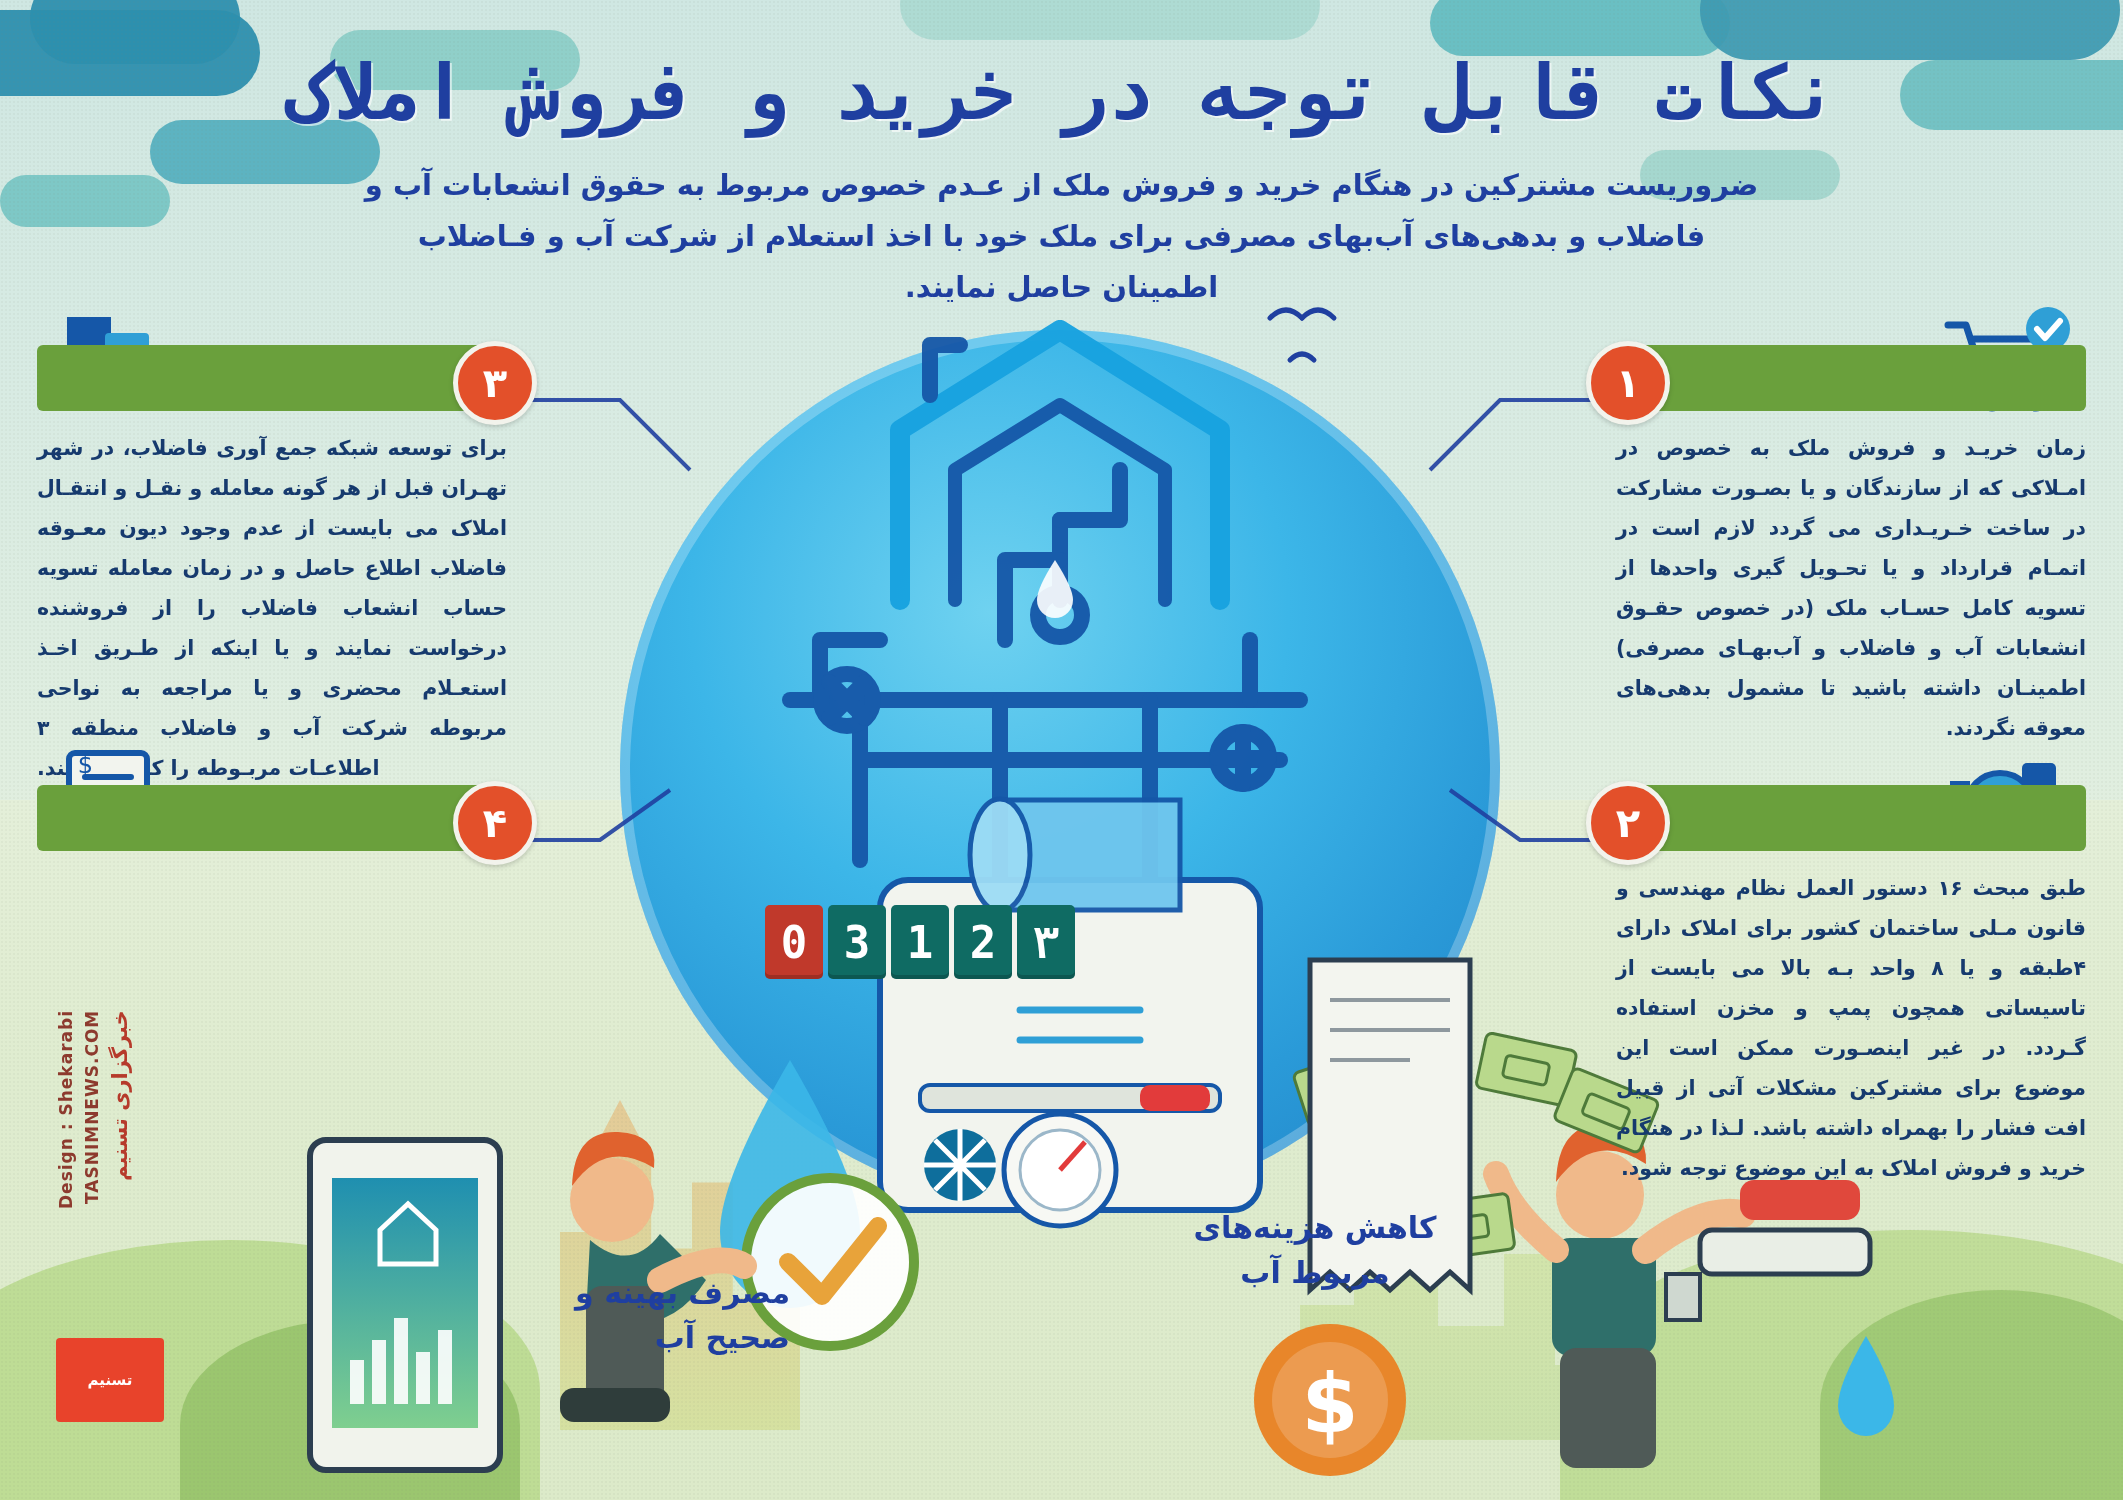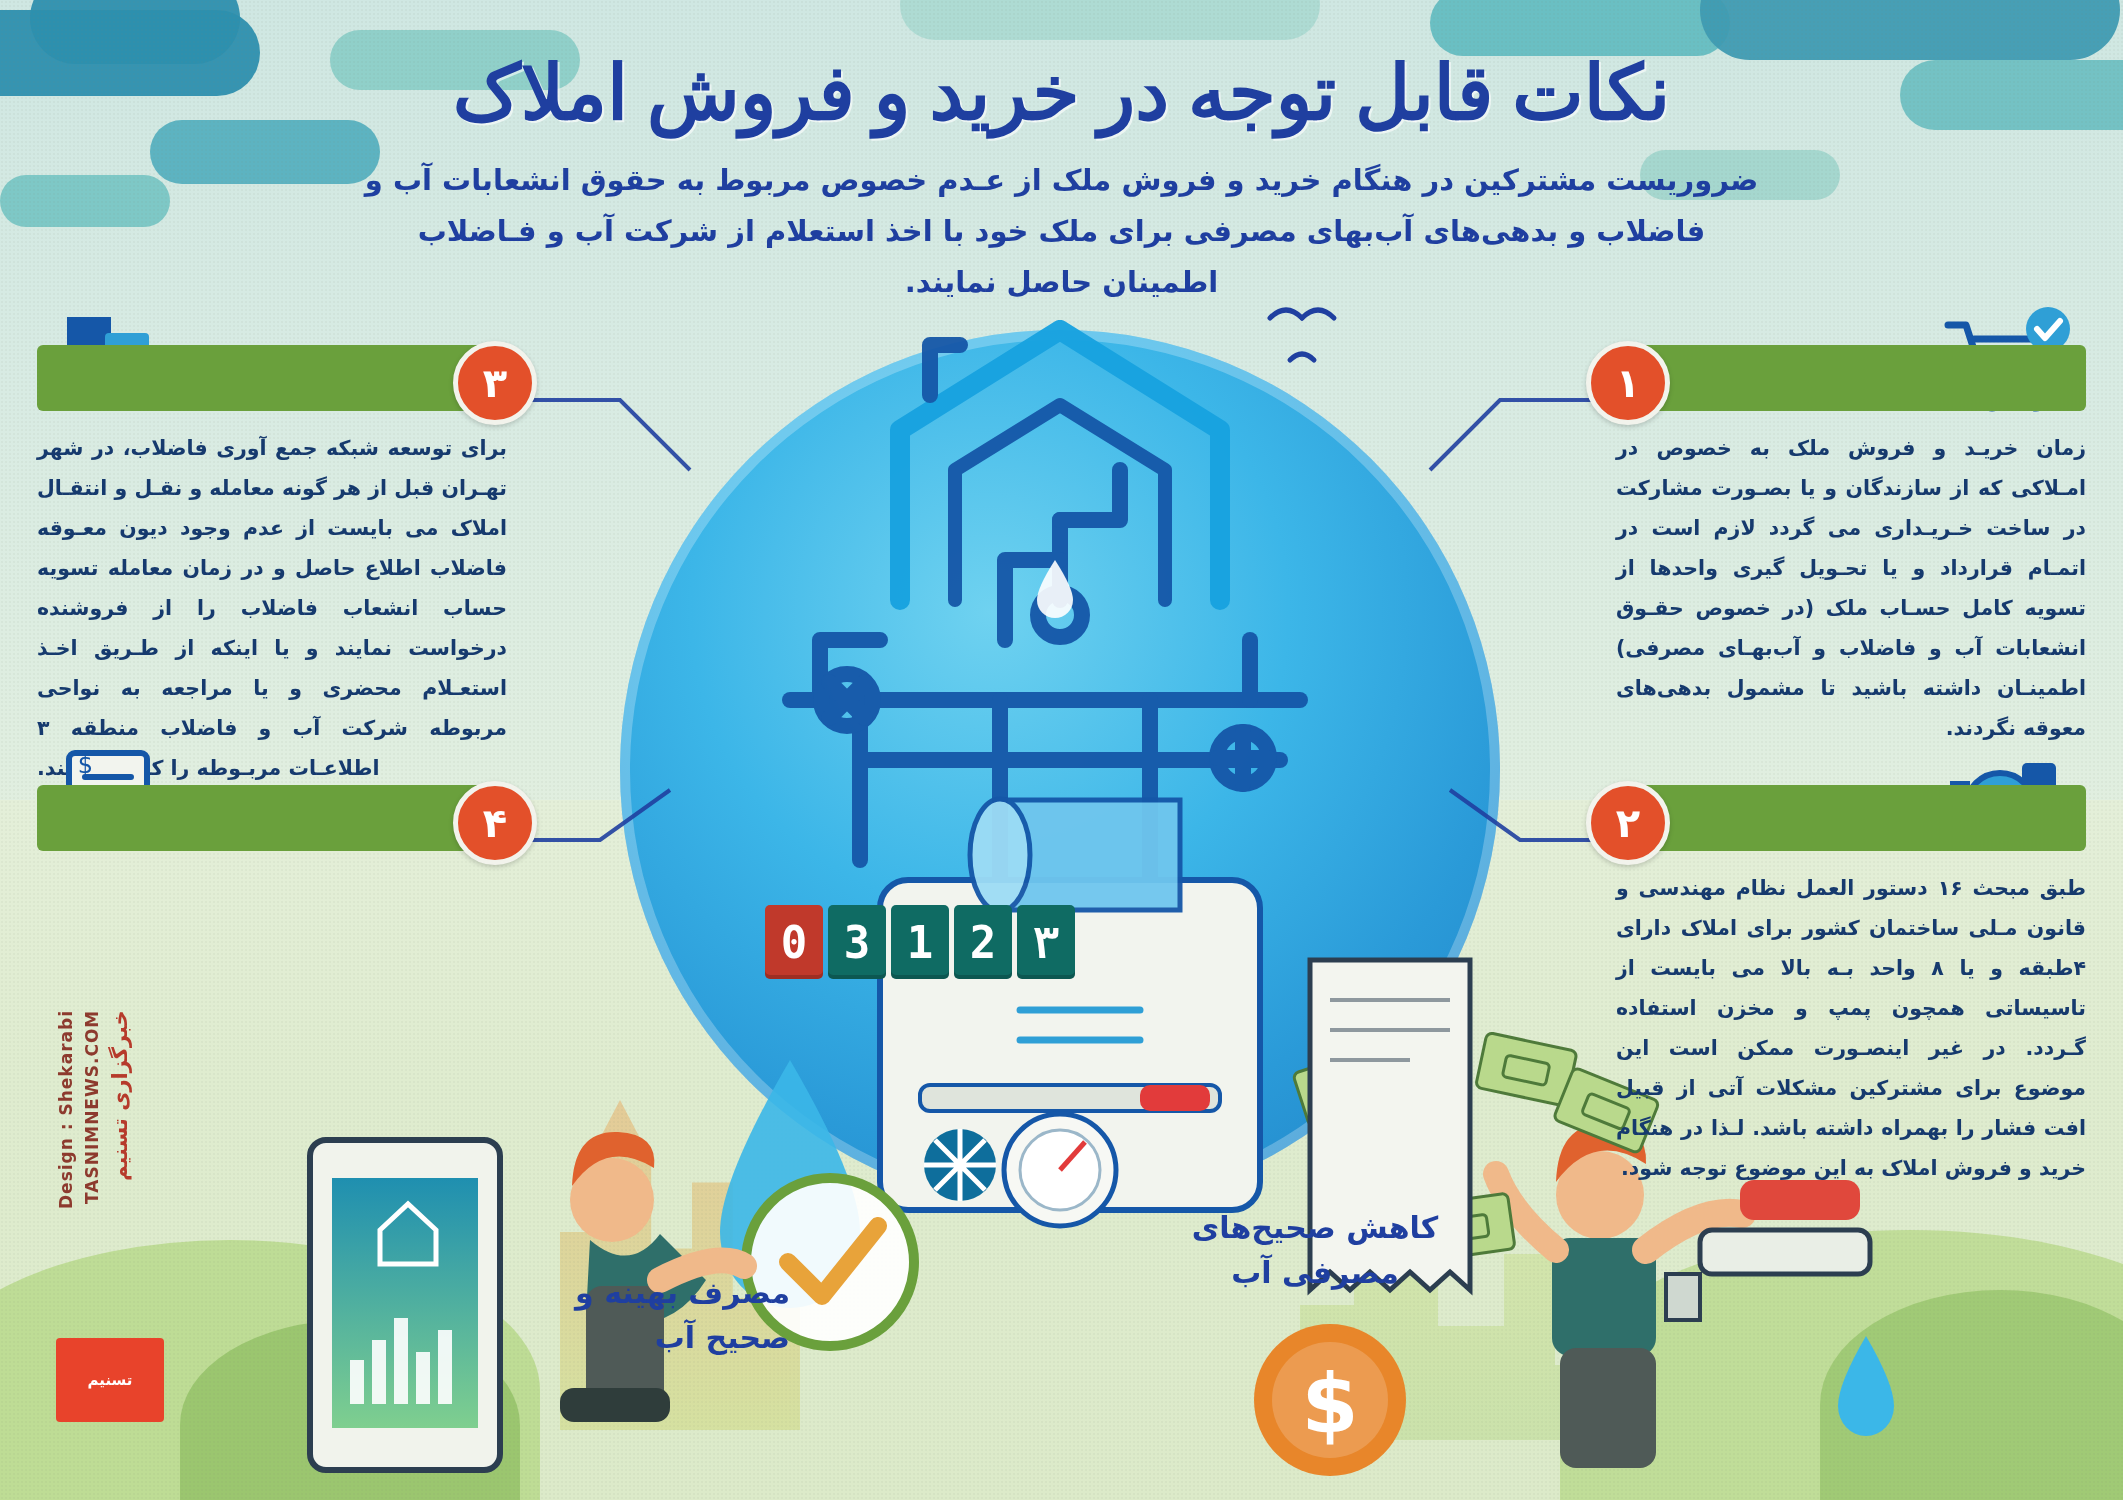--- a/index.html
+++ b/index.html
@@ -21,21 +21,21 @@
   .grain{position:absolute;inset:0;opacity:.22;
     background-image:radial-gradient(rgba(120,130,110,.30) 1px,transparent 1px);
     background-size:4px 4px;}
   .cloud{position:absolute;border-radius:60px;opacity:.95;}
   .hill{position:absolute;border-radius:50% 50% 0 0;}
   
   .header{position:absolute;top:48px;left:0;width:2123px;text-align:center;z-index:20;}
   .title{
     font-size:76px;font-weight:bold;color:#1f3fa0;letter-spacing:-1px;
     text-shadow:2px 2px 0 rgba(255,255,255,.6);
-    font-family:Liberation Serif, serif;
+    font-family:Liberation Mono, monospace;
     margin:0 0 18px 0;
   }
   .subtitle{
     margin:0 auto;width:1400px;color:#1f3fa0;font-size:29px;line-height:1.75;
     font-weight:bold;text-align:center;
   }
   
   .globe{
     position:absolute;left:620px;top:330px;width:880px;height:880px;border-radius:50%;
     background:radial-gradient(circle at 42% 32%, #6fd2f0 0%, #3cb6e8 38%, #2a9ad8 68%, #1f7fc4 100%);
@@ -341,21 +341,21 @@
       <path d="M114 52 q16 26 16 36 a16 16 0 1 1 -32 0 q0 -10 16 -36 z" fill="#1557a8"></path>
       <circle cx="114" cy="90" r="6" fill="#fff"></circle>
     </svg>
   </div>
   <div class="bar">
     <div class="num">۴</div>
   </div>
 </div>
 
 <div class="cap c1">مصرف بهینه و صحیح آب</div>
-<div class="cap c2">کاهش صحیح‌های مصرفی آب</div>
+<div class="cap c2">کاهش هزینه‌های مربوط آب</div>
 
 <div class="credits">
   <div style="display:flex;flex-direction:row;gap:6px;">
     <div class="vtext">خبرگزاری تسنیم</div>
     <div class="vtext en">TASNIMNEWS.COM</div>
     <div class="vtext en">Design : Shekarabi</div>
   </div>
 </div>
 <div class="logo">تسنیم</div>
 

